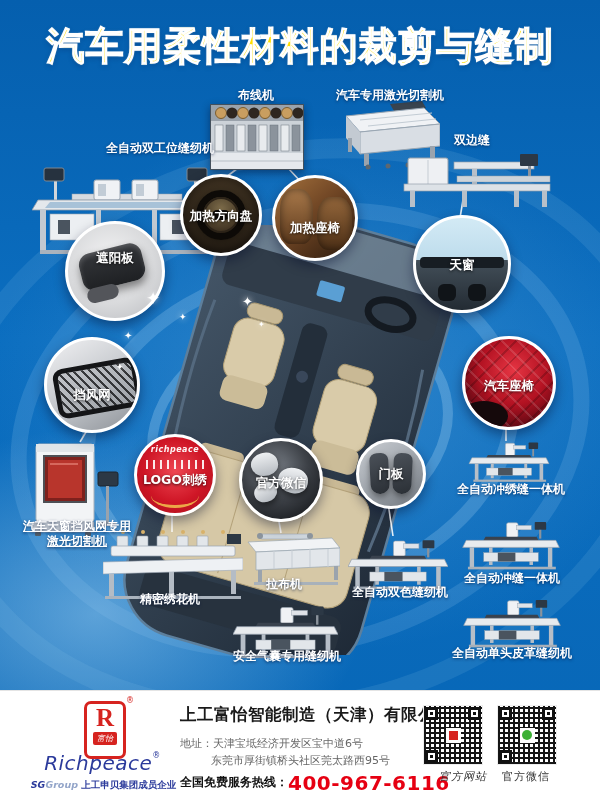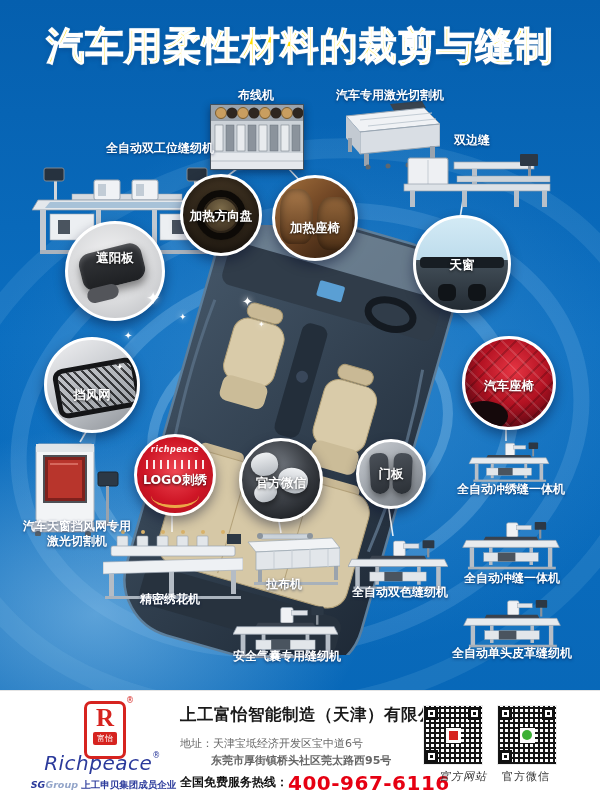--- a/index.html
+++ b/index.html
@@ -14,21 +14,21 @@
     display:flex;align-items:center;justify-content:center;
     font-size:38px;font-weight:900;color:#ffdf00;letter-spacing:1px;
     -webkit-text-stroke:1.2px #ffffff;
     text-shadow:0 0 2px rgba(255,255,255,.6),0 2px 5px rgba(0,30,80,.35);}
   .car{position:absolute;z-index:2;}
   .connectors{position:absolute;left:0;top:0;z-index:3;}
   .machine{position:absolute;z-index:4;}
   .machine.photo{background:#ccd2d8;border:1px solid #44505c;box-shadow:0 3px 8px rgba(0,10,40,.45);}
   .mlabel{position:absolute;color:#fff;font-weight:700;font-size:12px;line-height:15px;
     text-align:center;text-shadow:0 1px 3px rgba(0,20,60,.65);z-index:6;}
-  .pre{white-space:pre-line;}
+  .pre{white-space:pre-line;text-decoration:underline;}
   .circle{position:absolute;border-radius:50%;border:3px solid #fff;overflow:hidden;
     box-shadow:0 5px 12px rgba(0,10,40,.42);z-index:5;}
   .clabel{position:absolute;left:0;right:0;text-align:center;color:#fff;font-weight:900;
     font-size:12.5px;text-shadow:0 1px 3px rgba(0,0,0,.7);z-index:3;}
   .sparkle{position:absolute;color:#fff;z-index:6;text-shadow:0 0 6px rgba(255,255,255,.9);}
 
   
   .c-visor{background:radial-gradient(circle at 45% 40%,#f4f4f5 0%,#d9dadc 55%,#b9bbbf 100%);}
   .c-visor .d1{position:absolute;left:13%;top:25%;width:68%;height:40%;background:linear-gradient(#34363a,#1e2023);
     border-radius:12px;transform:rotate(-14deg);box-shadow:inset 0 3px 5px rgba(255,255,255,.18),0 5px 8px rgba(0,0,0,.45);}
@@ -72,31 +72,31 @@
     background:linear-gradient(160deg,#4b5159,#2a2f35);border-radius:14px 14px 18px 18px;
     box-shadow:0 3px 6px rgba(0,0,0,.4);}
   .c-door .d1{left:17%;transform:rotate(-3deg);}
   .c-door .d2{left:53%;transform:rotate(3deg);}
 
   
   .footer{position:absolute;left:0;top:690px;width:600px;height:118px;background:#fff;z-index:10;border-top:1px solid #e4e4e4;}
   .logo-box{position:absolute;left:84px;top:10px;width:36px;height:52px;border:3px solid #d6231f;border-radius:7px;
     display:flex;flex-direction:column;align-items:center;justify-content:flex-start;}
   .logo-r{color:#d6231f;font-weight:900;font-size:25px;line-height:28px;font-family:"Liberation Serif","DejaVu Serif",serif;}
-  .logo-cn{width:24px;height:13px;background:#d6231f;color:#fff;font-size:8px;line-height:13px;text-align:center;border-radius:2px;}
+  .logo-cn{width:24px;height:13px;background:#d6231f;color:#fff;font-size:8px;line-height:13px;text-align:center;border-radius:2px;font-style:italic;}
   .logo-reg{position:absolute;left:126px;top:5px;color:#d6231f;font-size:8px;}
   .brand-row{position:absolute;left:30px;top:60px;width:145px;text-align:center;color:#2b3a9b;
     font-weight:400;font-style:italic;font-size:20px;letter-spacing:.5px;}
   .brand-reg{font-size:8px;vertical-align:top;font-style:normal;}
   .group-row{position:absolute;left:26px;top:88px;width:155px;text-align:center;font-size:9.5px;font-weight:700;color:#2b3a9b;}
   .group-sg{font-style:italic;font-weight:900;color:#2b3a9b;}
   .group-mid{font-style:italic;font-weight:900;color:#93a5c9;}
   .company{position:absolute;left:180px;top:13px;font-size:16.5px;font-weight:900;color:#1a1a1a;letter-spacing:.5px;}
   .addr{position:absolute;left:180px;top:44px;font-size:11px;color:#666;line-height:17px;}
-  .addr .indent{padding-left:31px;font-weight:bold;}
+  .addr .indent{padding-left:31px;}
   .hotline{position:absolute;left:180px;top:82px;display:flex;align-items:flex-end;}
   .hotline-label{font-size:12px;font-weight:900;color:#111;padding-bottom:2px;}
   .hotline-num{font-size:20px;font-weight:900;color:#e60012;letter-spacing:.5px;line-height:20px;}
   .qr{position:absolute;top:14px;width:58px;height:58px;background-color:#fff;border:1px solid #eee;
     background-image:repeating-linear-gradient(0deg,#161616 0 2px,transparent 2px 5px),
                      repeating-linear-gradient(90deg,#161616 0 2px,#fff 2px 5px);}
   .qr-web{left:423px;} .qr-wx{left:497px;}
   .fp{position:absolute;width:13px;height:13px;border:3px solid #111;background:#fff;box-sizing:border-box;}
   .fp::after{content:"";position:absolute;inset:2px;background:#111;}
   .fp.tl{left:1px;top:1px;} .fp.tr{right:1px;top:1px;} .fp.bl{left:1px;bottom:1px;}

